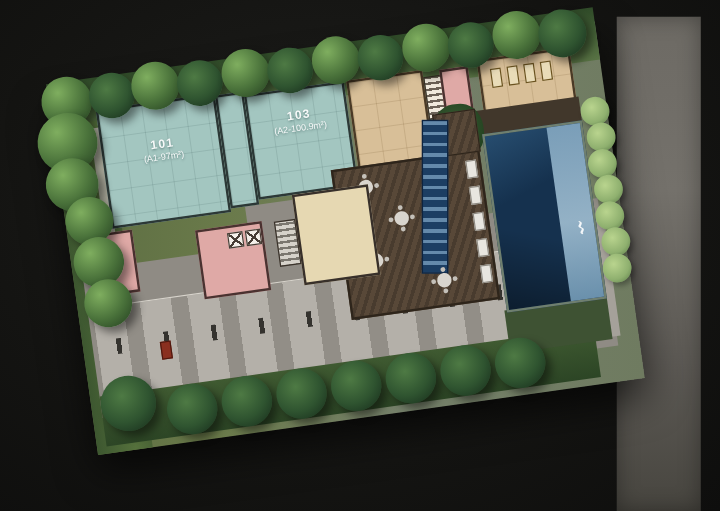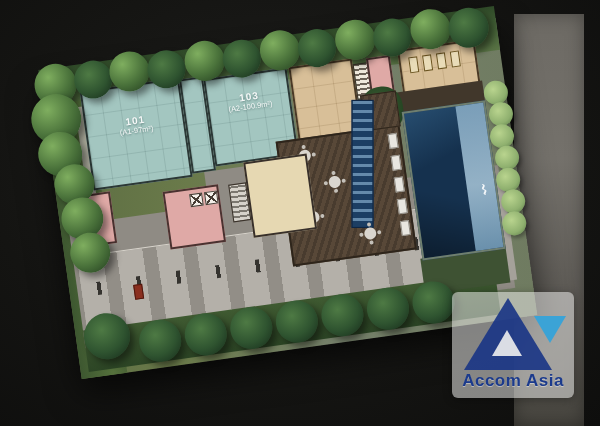--- a/index.html
+++ b/index.html
@@ -208,20 +208,14 @@
 
     <div class="bush" style="left:438px;top:62px;width:24px;height:24px;"></div>
     <div class="bush" style="left:440px;top:84px;width:24px;height:24px;"></div>
     <div class="bush" style="left:438px;top:106px;width:24px;height:24px;"></div>
     <div class="bush" style="left:440px;top:128px;width:24px;height:24px;"></div>
     <div class="bush" style="left:438px;top:150px;width:24px;height:24px;"></div>
     <div class="bush" style="left:440px;top:172px;width:24px;height:24px;"></div>
     <div class="bush" style="left:438px;top:194px;width:24px;height:24px;"></div>
   </div>
 
-  <div class="logo-box">
-    <div class="tri-main"></div>
-    <div class="tri-counter"></div>
-    <div class="tri-accent"></div>
-    <div class="wordmark">Accom Asia</div>
-  </div>
 
 </div>
 
 </body></html>

